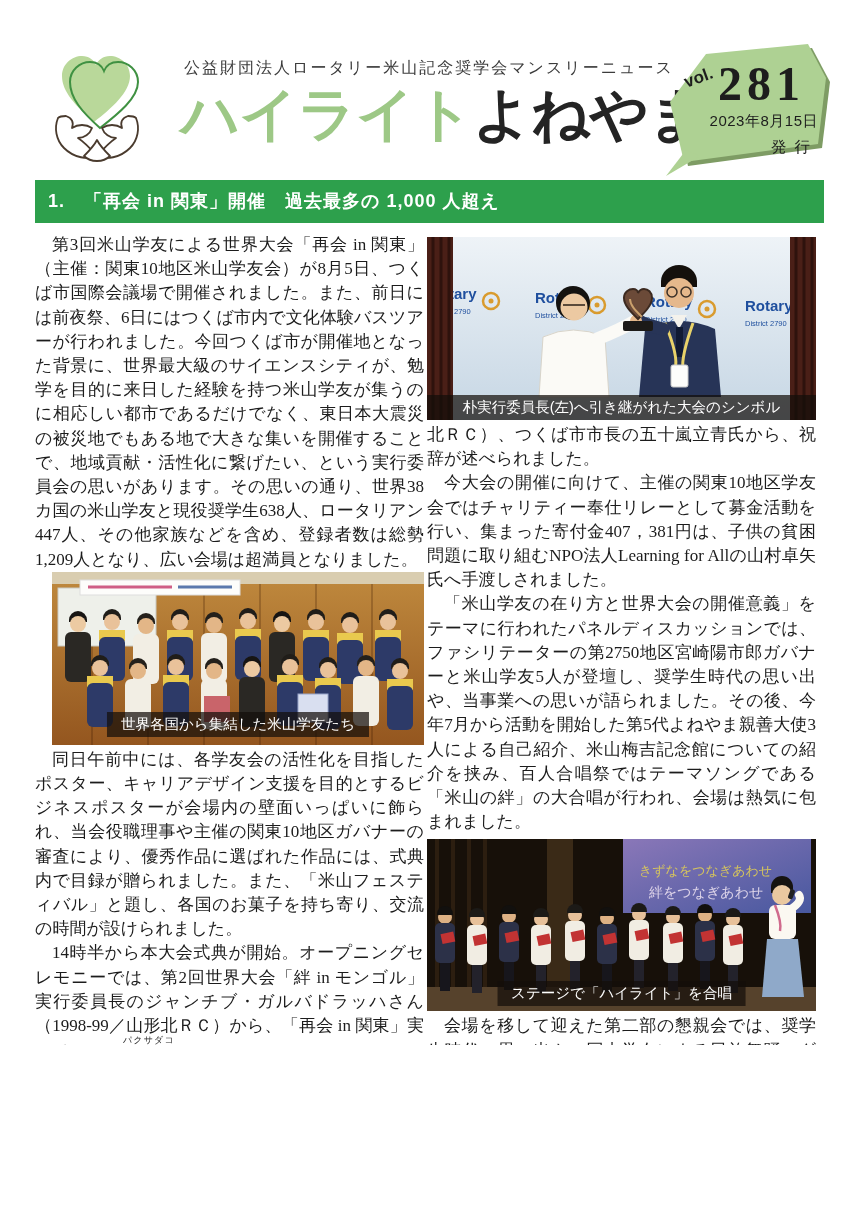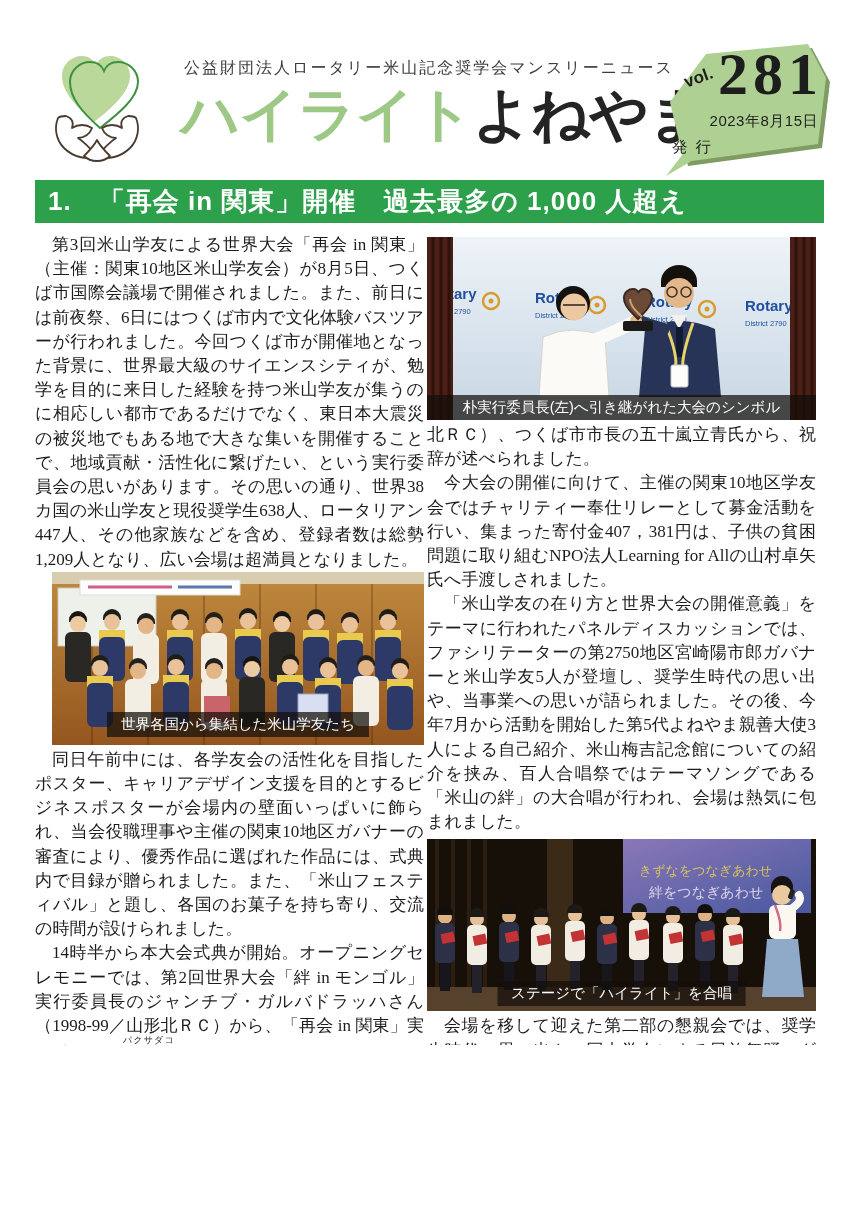--- a/index.html
+++ b/index.html
@@ -13,31 +13,31 @@
   .nl-title{position:absolute;top:76px;left:181px;font-family:"Liberation Sans","DejaVu Sans",sans-serif;
             font-weight:bold;font-size:58px;line-height:1.3;letter-spacing:-1px;white-space:nowrap;}
   .t-green{color:#9dc886;}
   .t-black{color:#242424;}
 
   .badge{position:absolute;top:40px;left:658px;width:178px;height:138px;
          font-family:"Liberation Sans","DejaVu Sans",sans-serif;color:#1d1d1d;}
   .badge svg{position:absolute;top:0;left:0;}
   .badge .vol{position:absolute;top:28px;left:26px;transform:rotate(-20deg);
               font-weight:bold;font-size:17px;}
-  .badge .num{position:absolute;top:0;left:60px;font-family:"Liberation Serif","DejaVu Serif",serif;
-              font-weight:bold;font-size:60px;letter-spacing:5px;}
+  .badge .num{position:absolute;top:16px;left:60px;font-family:"Liberation Serif","DejaVu Serif",serif;
+              font-weight:bold;font-size:48px;letter-spacing:5px;}
   .badge .bdate{position:absolute;top:72px;left:14px;width:146px;text-align:right;
                 font-size:15px;letter-spacing:.5px;}
-  .badge .bissued{position:absolute;top:97px;left:14px;width:146px;text-align:left;
+  .badge .bissued{position:absolute;top:97px;left:14px;width:146px;text-align:right;
                   font-size:15.5px;letter-spacing:8px;}
 
   
   .headline{position:absolute;top:180px;left:35px;width:789px;height:43px;background:#2da04c;
             color:#fff;font-family:"Liberation Sans","DejaVu Sans",sans-serif;font-weight:bold;
-            font-size:26px;line-height:43px;padding-left:13px;box-sizing:border-box;
+            font-size:18px;line-height:43px;padding-left:13px;box-sizing:border-box;
             letter-spacing:1px;white-space:nowrap;}
 
   
   .columns{position:absolute;top:233px;left:35px;width:790px;display:flex;gap:3px;}
   .col{width:389px;}
   .col p{margin:0;font-size:17px;line-height:24.2px;text-align:justify;}
   .indent{text-indent:1em;}
   ruby rt{font-size:9px;letter-spacing:0;color:#2a2a2a;}
 
   

